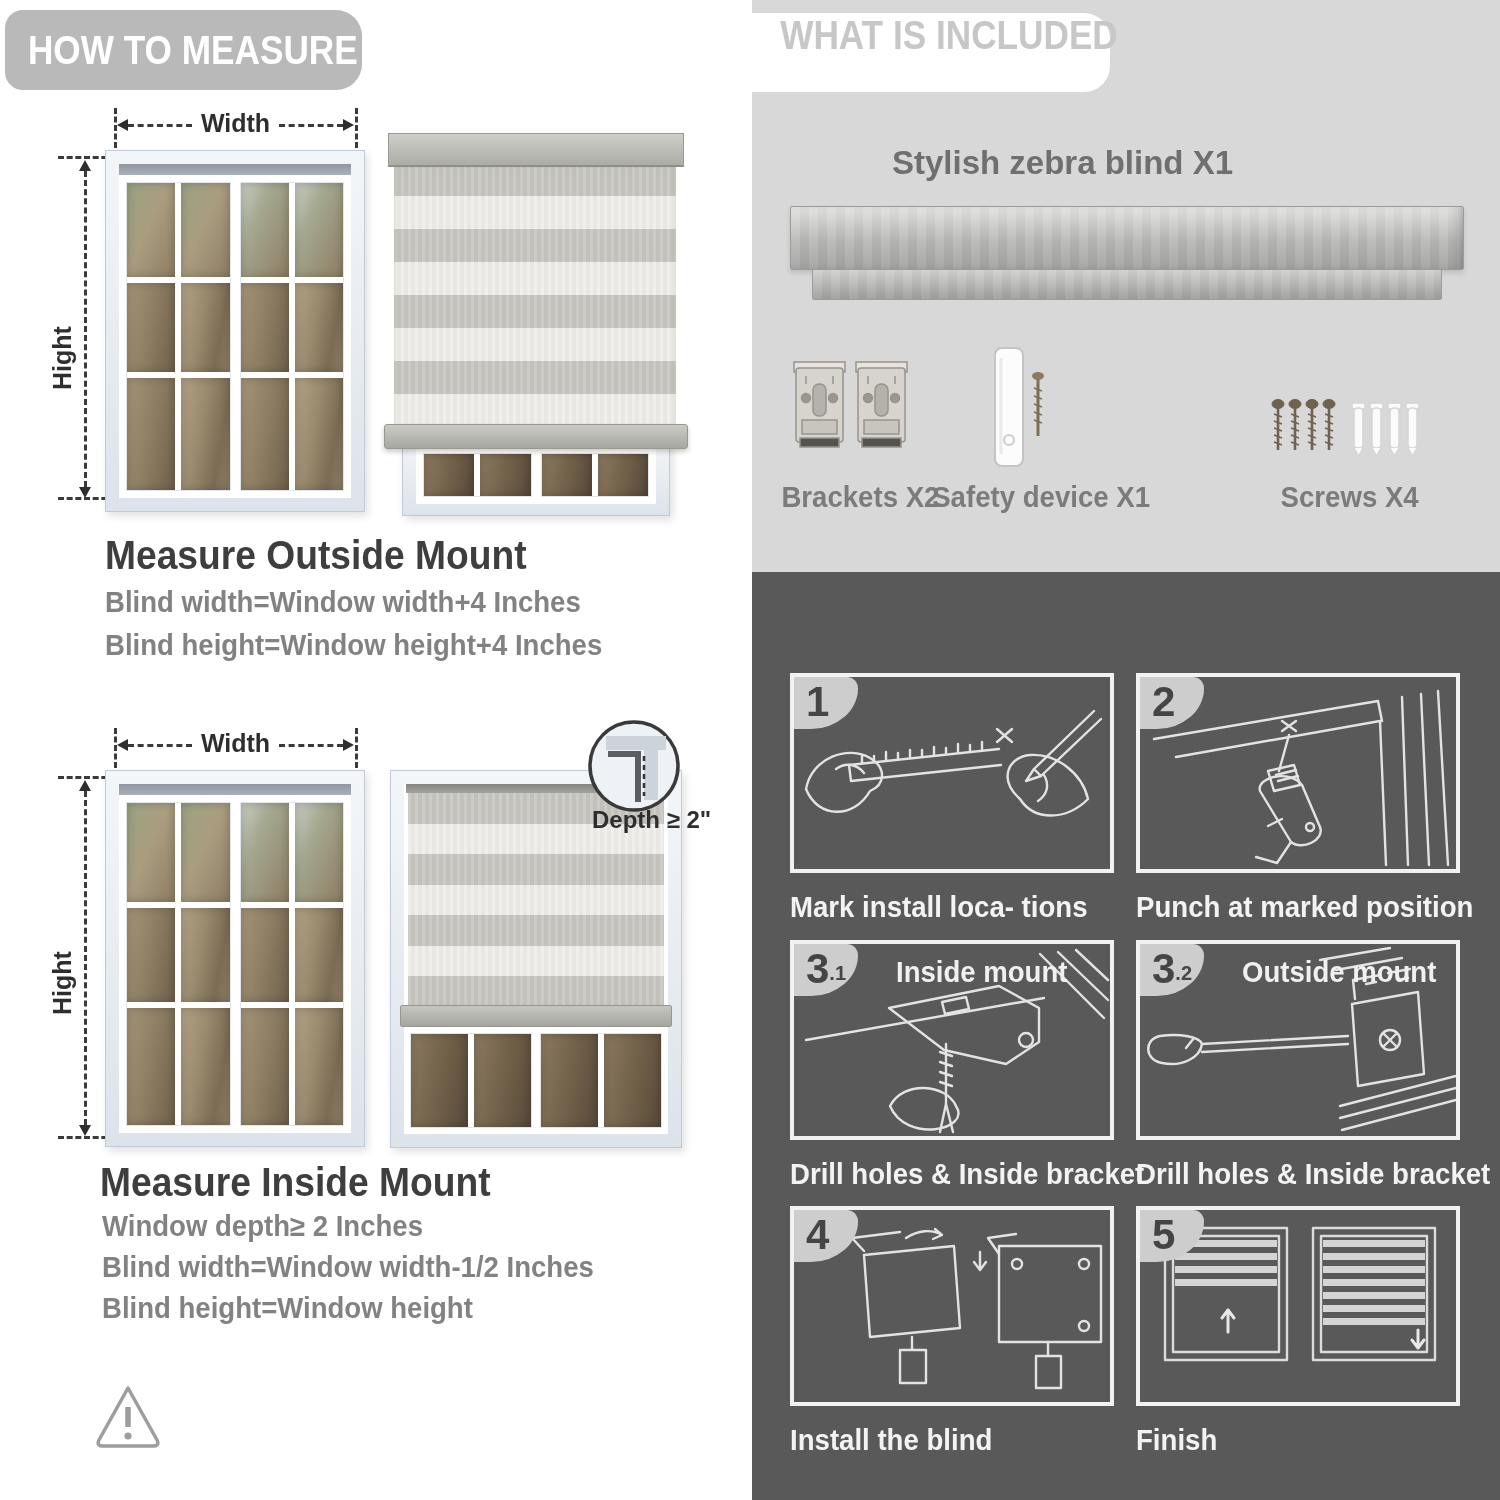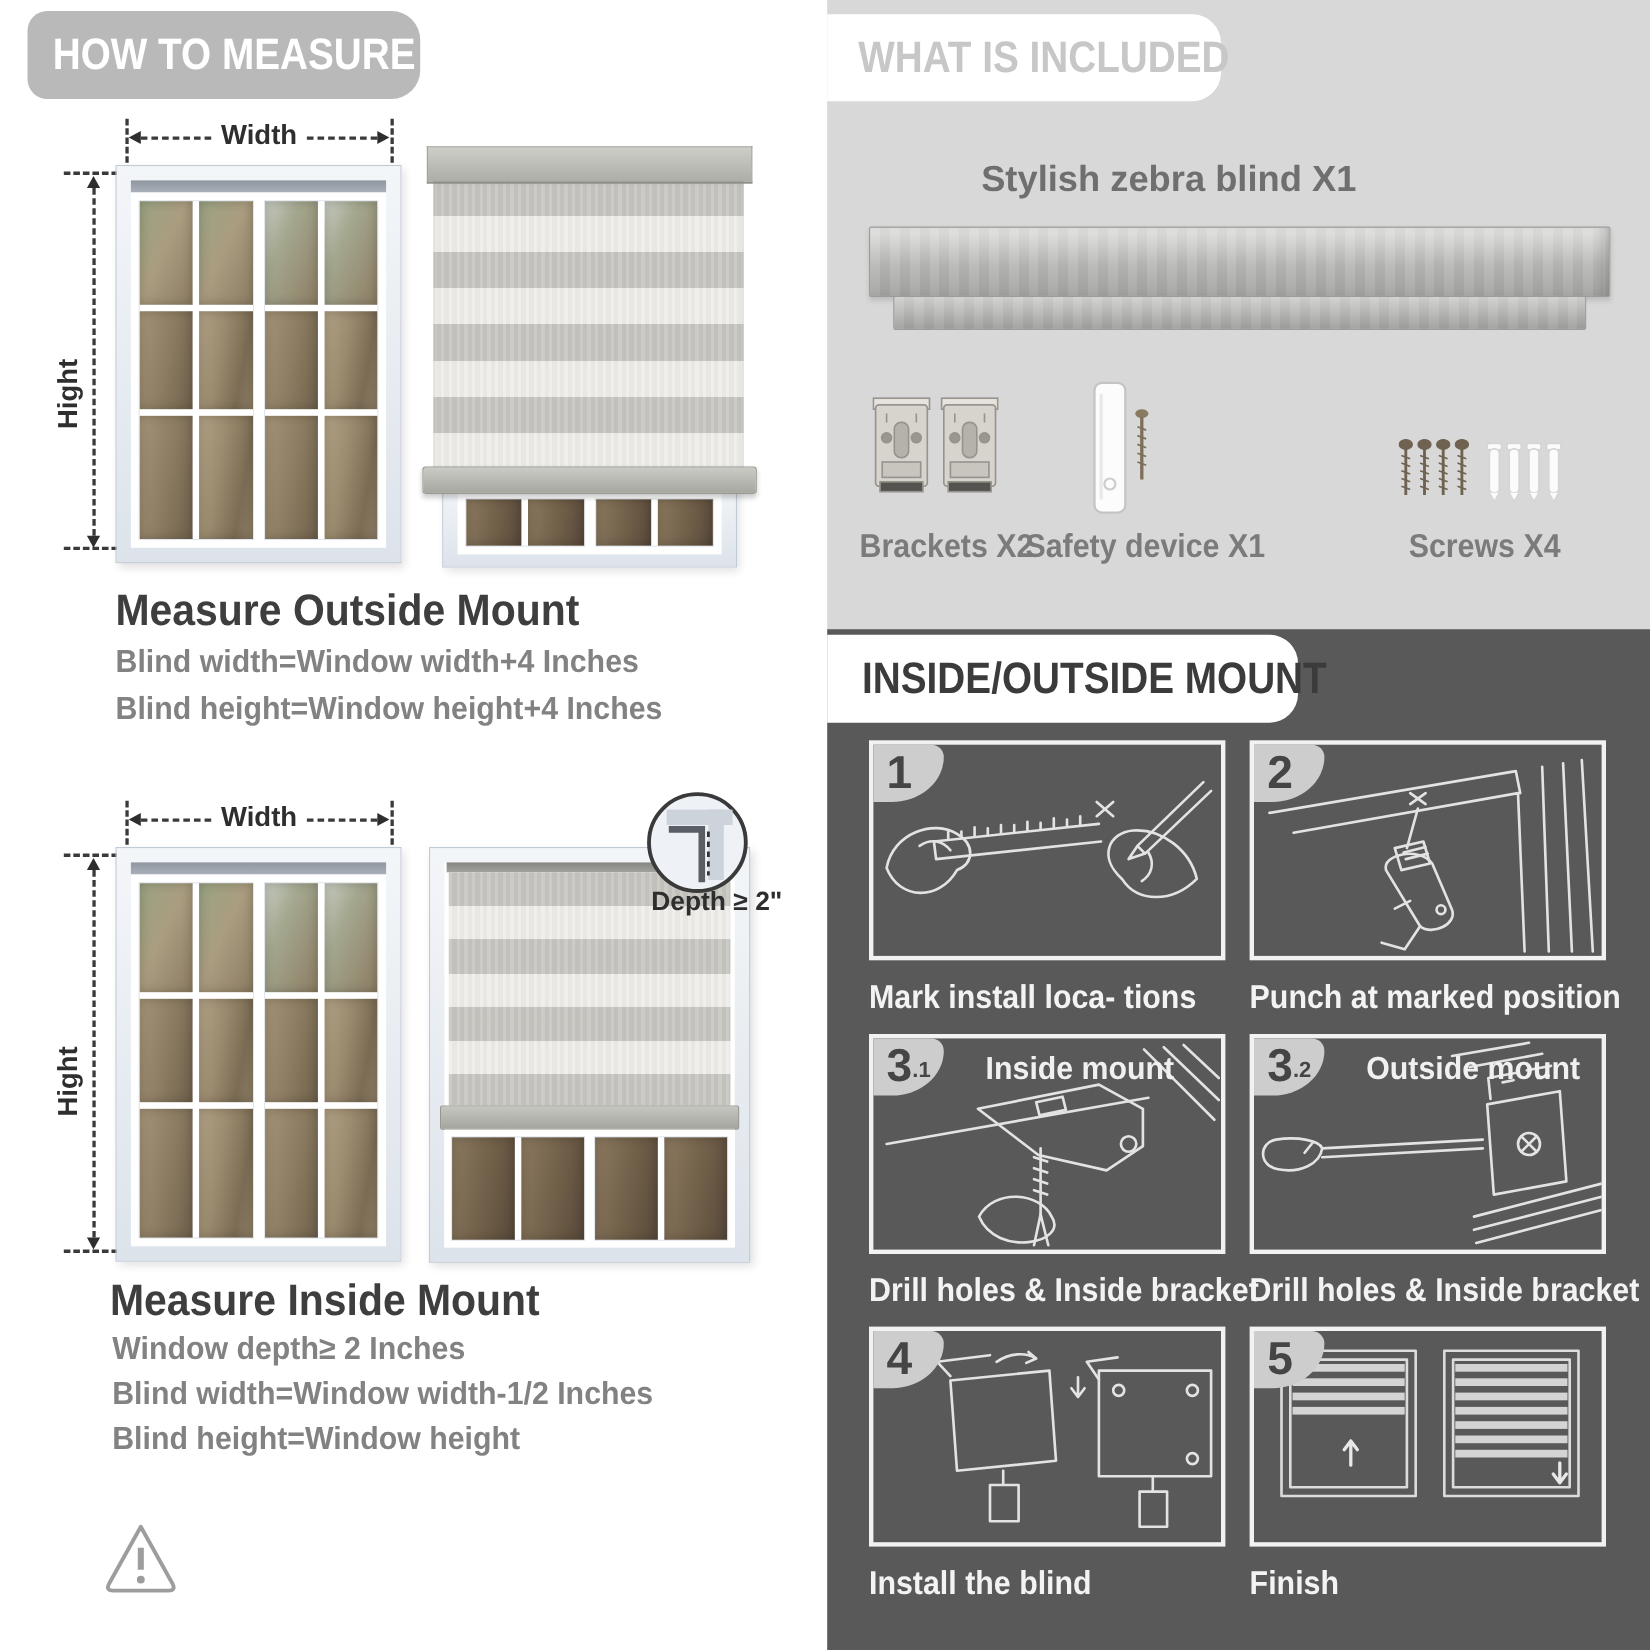--- a/index.html
+++ b/index.html
@@ -1,21 +1,21 @@
 <!DOCTYPE html>
 <html><head>
 <meta charset="utf-8">
 <style>
   html,body{margin:0;padding:0;background:#fff;font-family:"Liberation Sans",sans-serif;}
   #page{position:relative;width:1500px;height:1500px;overflow:hidden;background:#fff;}
   .abs{position:absolute;}
 
   
   .hdr-bar{left:5px;top:10px;width:357px;height:80px;background:#b9b9b9;border-radius:18px 26px 26px 18px;
-           display:flex;align-items:center;margin-left:20px;}
+           display:flex;align-items:center;}
   .hdr-bar span{color:#fff;font-weight:bold;font-size:40px;padding-left:26px;transform:scaleX(.88);transform-origin:left center;white-space:nowrap;}
 
   .h2{color:#3e3e3e;font-weight:bold;font-size:40px;transform:scaleX(.93);transform-origin:left center;white-space:nowrap;}
   .gline{color:#828282;font-weight:bold;font-size:29px;transform:scaleX(.95);transform-origin:left center;white-space:nowrap;}
 
   
   .harrow{display:flex;align-items:center;color:#2e2e2e;font-weight:bold;font-size:25px;}
   .harrow .dash{flex:1;border-top:3px dashed #3a3a3a;height:0;}
   .ah-l{width:0;height:0;border-top:6px solid transparent;border-bottom:6px solid transparent;border-right:11px solid #2e2e2e;}
   .ah-r{width:0;height:0;border-top:6px solid transparent;border-bottom:6px solid transparent;border-left:11px solid #2e2e2e;}
@@ -56,21 +56,21 @@
   .b-rail{height:20px;margin:0 -4px;background:linear-gradient(#c6c6c1,#a5a5a0);border:1px solid #96968d;border-radius:2px;}
   .b-panes{flex:1;display:flex;gap:8px;padding:6px;background:#fff;}
 
   .depth-lbl{color:#2e2e2e;font-weight:bold;font-size:24px;white-space:nowrap;}
 
   .warn-text div{color:#9d9d9d;font-weight:bold;font-size:23px;line-height:37px;transform:scaleX(.97);transform-origin:left center;white-space:nowrap;}
 
   
   .gray-top{left:752px;top:0;width:748px;height:572px;background:#d8d8d8;}
   .dark-panel{left:752px;top:572px;width:748px;height:928px;background:#595959;}
-  .wh1{left:752px;top:13px;width:358px;height:79px;background:#fff;border-radius:0 26px 26px 0;display:flex;align-items:center;}
+  .wh1{left:752px;top:13px;width:358px;height:79px;background:#fff;border-radius:0 26px 26px 0;display:flex;align-items:flex-start;}
   .wh1 span{color:#c7c7c7;font-weight:bold;font-size:40px;padding-left:32px;transform:scaleX(.88);transform-origin:left center;white-space:nowrap;}
   .wh2{left:752px;top:577px;width:428px;height:80px;background:#fff;border-radius:0 26px 26px 0;display:flex;align-items:center;}
   .wh2 span{color:#3b3b3b;font-weight:bold;font-size:40px;padding-left:36px;transform:scaleX(.88);transform-origin:left center;white-space:nowrap;}
   .blind-title{left:752px;top:144px;width:621px;text-align:center;color:#6f6f6f;font-weight:bold;font-size:33px;}
   .bar-main{left:790px;top:206px;width:672px;height:62px;border:1px solid #9c9c9a;border-radius:2px;
         background:linear-gradient(180deg,rgba(255,255,255,.5),rgba(0,0,0,.06) 55%,rgba(0,0,0,.16)),
         repeating-linear-gradient(90deg,#c8c8c6 0 9px,#bdbdbb 9px 18px);
         box-shadow:inset -8px 0 10px -5px rgba(0,0,0,.25),0 3px 5px rgba(0,0,0,.12);}
   .bar-low{left:812px;top:269px;width:628px;height:29px;border:1px solid #9c9c9a;border-radius:2px;
         background:linear-gradient(180deg,rgba(255,255,255,.35),rgba(0,0,0,.12)),
@@ -329,23 +329,20 @@
         </g>
       <g transform="translate(142,0)">
           <rect x="-6" y="7" width="13" height="6" rx="2"></rect>
           <rect x="-4" y="12" width="9" height="40" rx="4"></rect>
           <path d="M-4,52 L0.5,60 L5,52" fill="#fbfbfb"></path>
         </g>
     </g>
   </svg>
   <div class="abs item-lbl" style="left:1275px;top:480px;width:140px">Screws X4</div>
 
-  <div class="abs wh2">
-    <span>INSIDE/OUTSIDE MOUNT</span>
-  </div>
 
   <div class="abs panel" style="left:790px;top:673px">
     <svg class="art" width="316" height="192" viewBox="0 0 316 192">
       <g stroke="#e3e3e3" stroke-width="2.4" fill="none" stroke-linecap="round" stroke-linejoin="round">
         <path d="M55,88 L205,72 M57,104 L207,88 M55,88 L57,104"></path>
         <path d="M68,86 v-8 M80,85 v-6 M92,83 v-8 M104,82 v-6 M116,81 v-8 M128,79 v-6 M140,78 v-8 M152,77 v-6 M164,75 v-8 M176,74 v-6 M188,73 v-8"></path>
         <path d="M203,52 l15,13 M218,52 l-15,13"></path>
         <path d="M12,112 C18,80 55,68 76,81 C93,91 91,108 76,114 C60,142 24,142 12,112 Z M42,92 C52,85 63,87 70,96"></path>
         <path d="M226,122 C204,102 214,80 236,78 C262,76 288,96 294,122 C272,144 240,144 226,122 Z"></path>
         <path d="M300,34 L240,92 M307,42 L247,99 M240,92 L232,104 L247,99 Z"></path>

